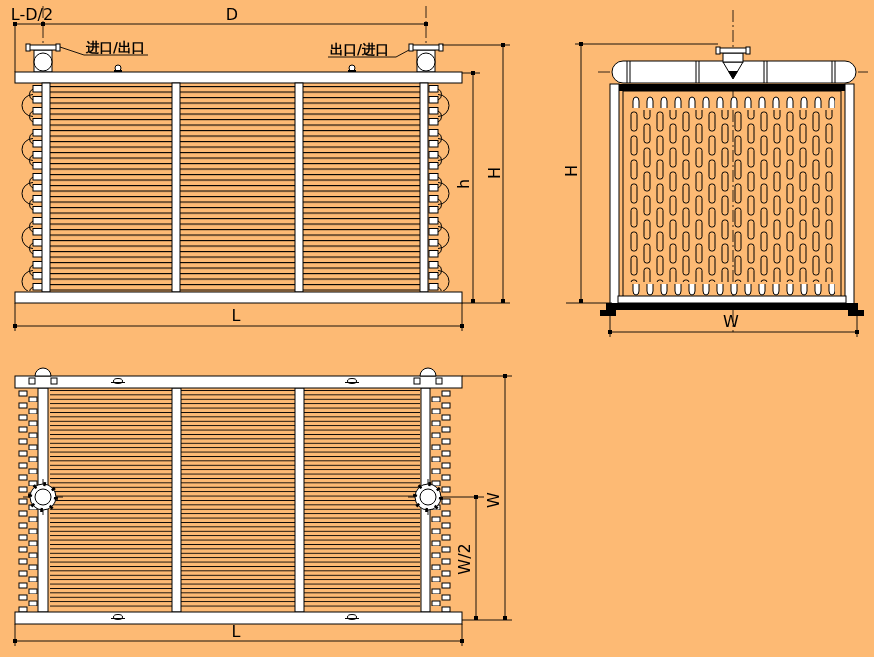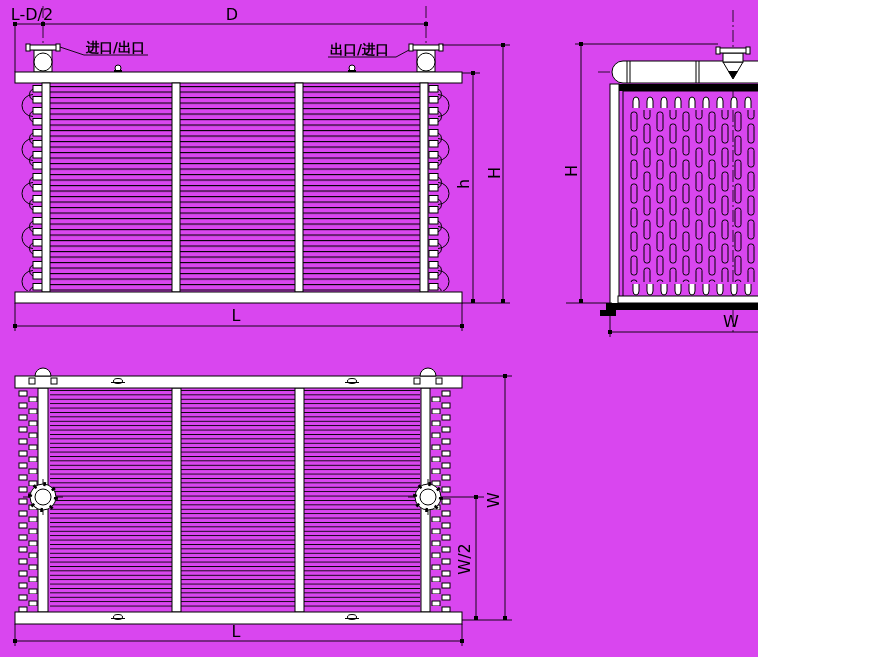--- a/index.html
+++ b/index.html
@@ -1,16 +1,16 @@
 <!DOCTYPE html>
 <html><head>
 <meta charset="utf-8">
 <style>
   html,body{margin:0;padding:0;background:#fff;}
-  .canvas{position:relative;width:758px;height:657px;background:#d946ef;overflow:hidden;}
+  .canvas{position:relative;width:874px;height:657px;background:#fdba74;overflow:hidden;}
   svg{display:block;}
   .ln{stroke:#000;stroke-width:1;fill:none;}
   .wfill{fill:#fff;stroke:#000;stroke-width:1;}
   .blk{fill:#000;stroke:none;}
   .cl{stroke:#000;stroke-width:0.8;fill:none;stroke-dasharray:12 3 2 3;}
   .dim{stroke:#000;stroke-width:0.9;fill:none;}
   .tick{fill:#000;stroke:none;}
   text.dimlbl{font-family:"DejaVu Sans",sans-serif;font-size:16px;fill:#000;}
   text.cjk{font-family:"DejaVu Sans",sans-serif;font-size:13.5px;font-weight:bold;fill:#000;}
 </style>

